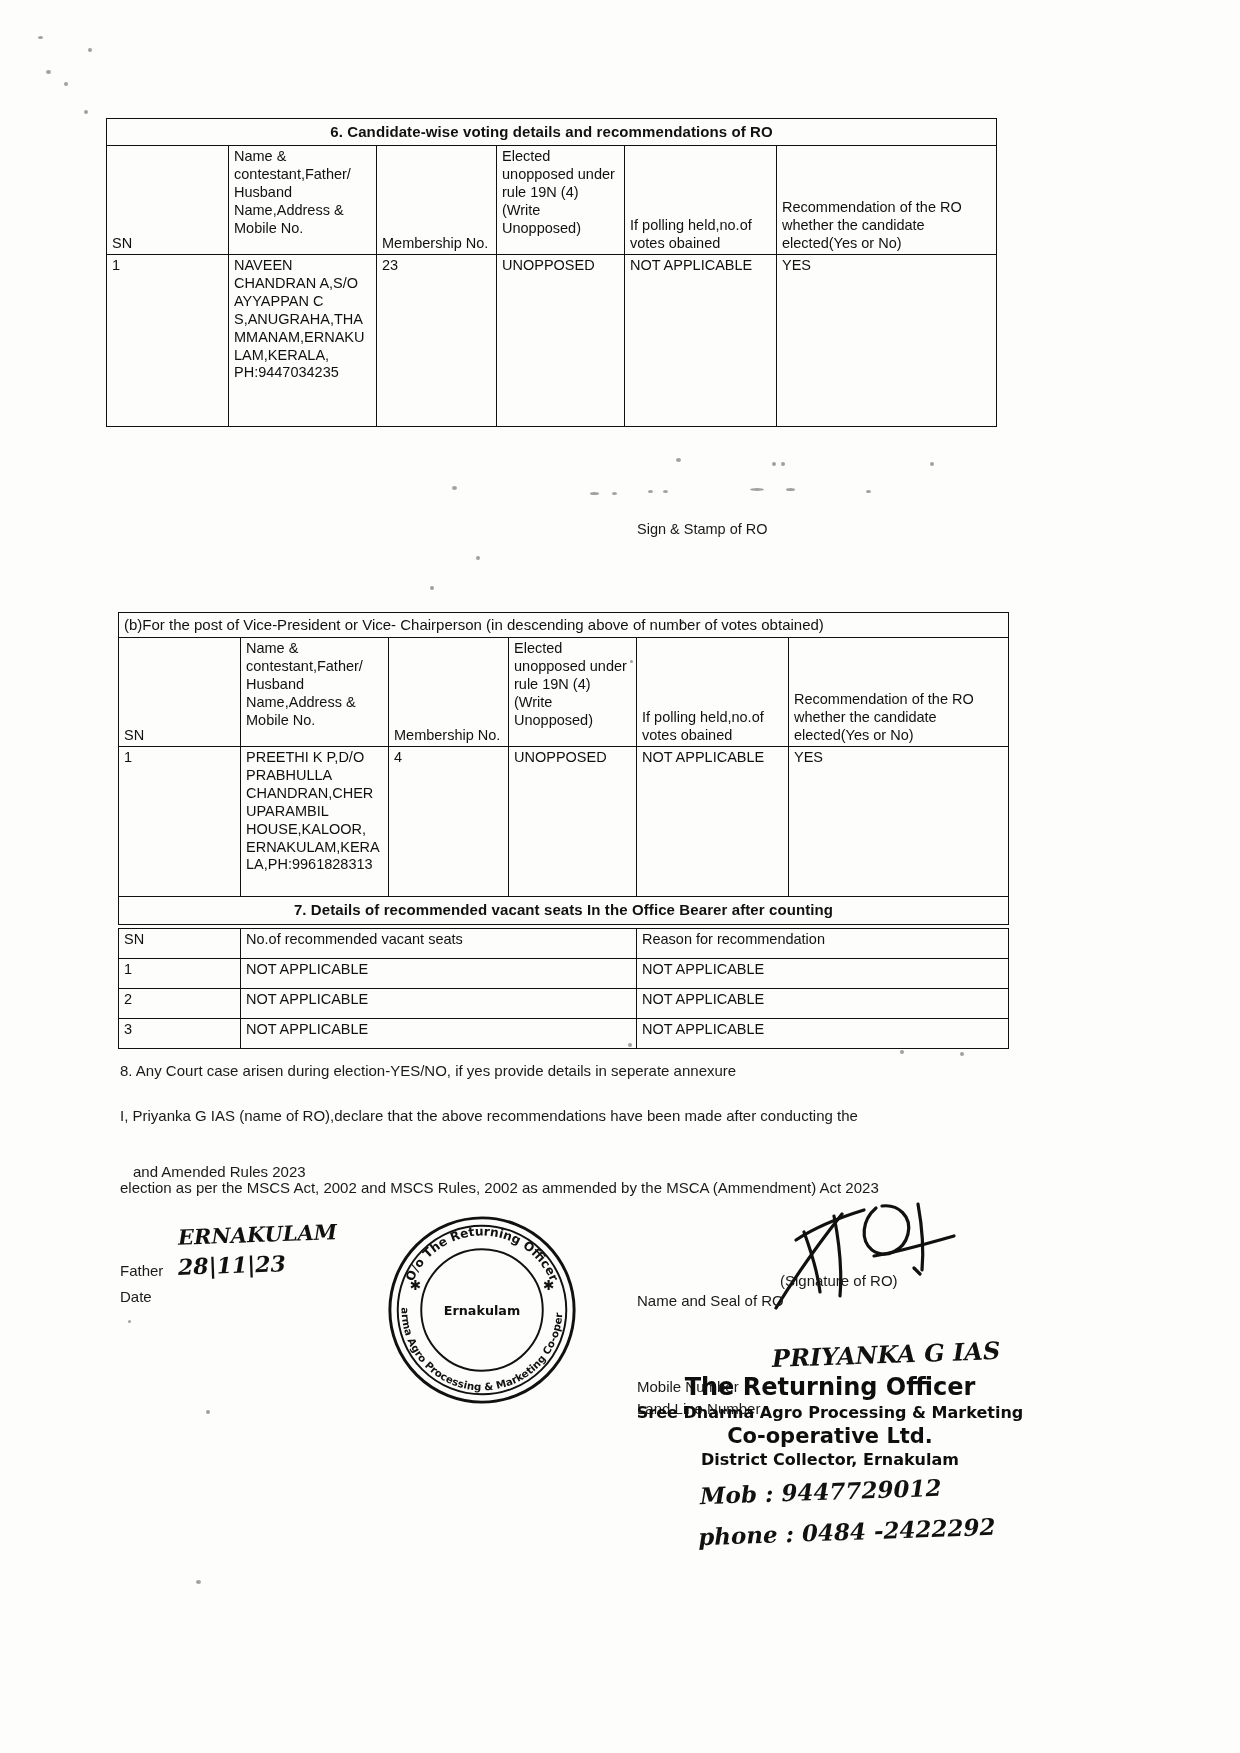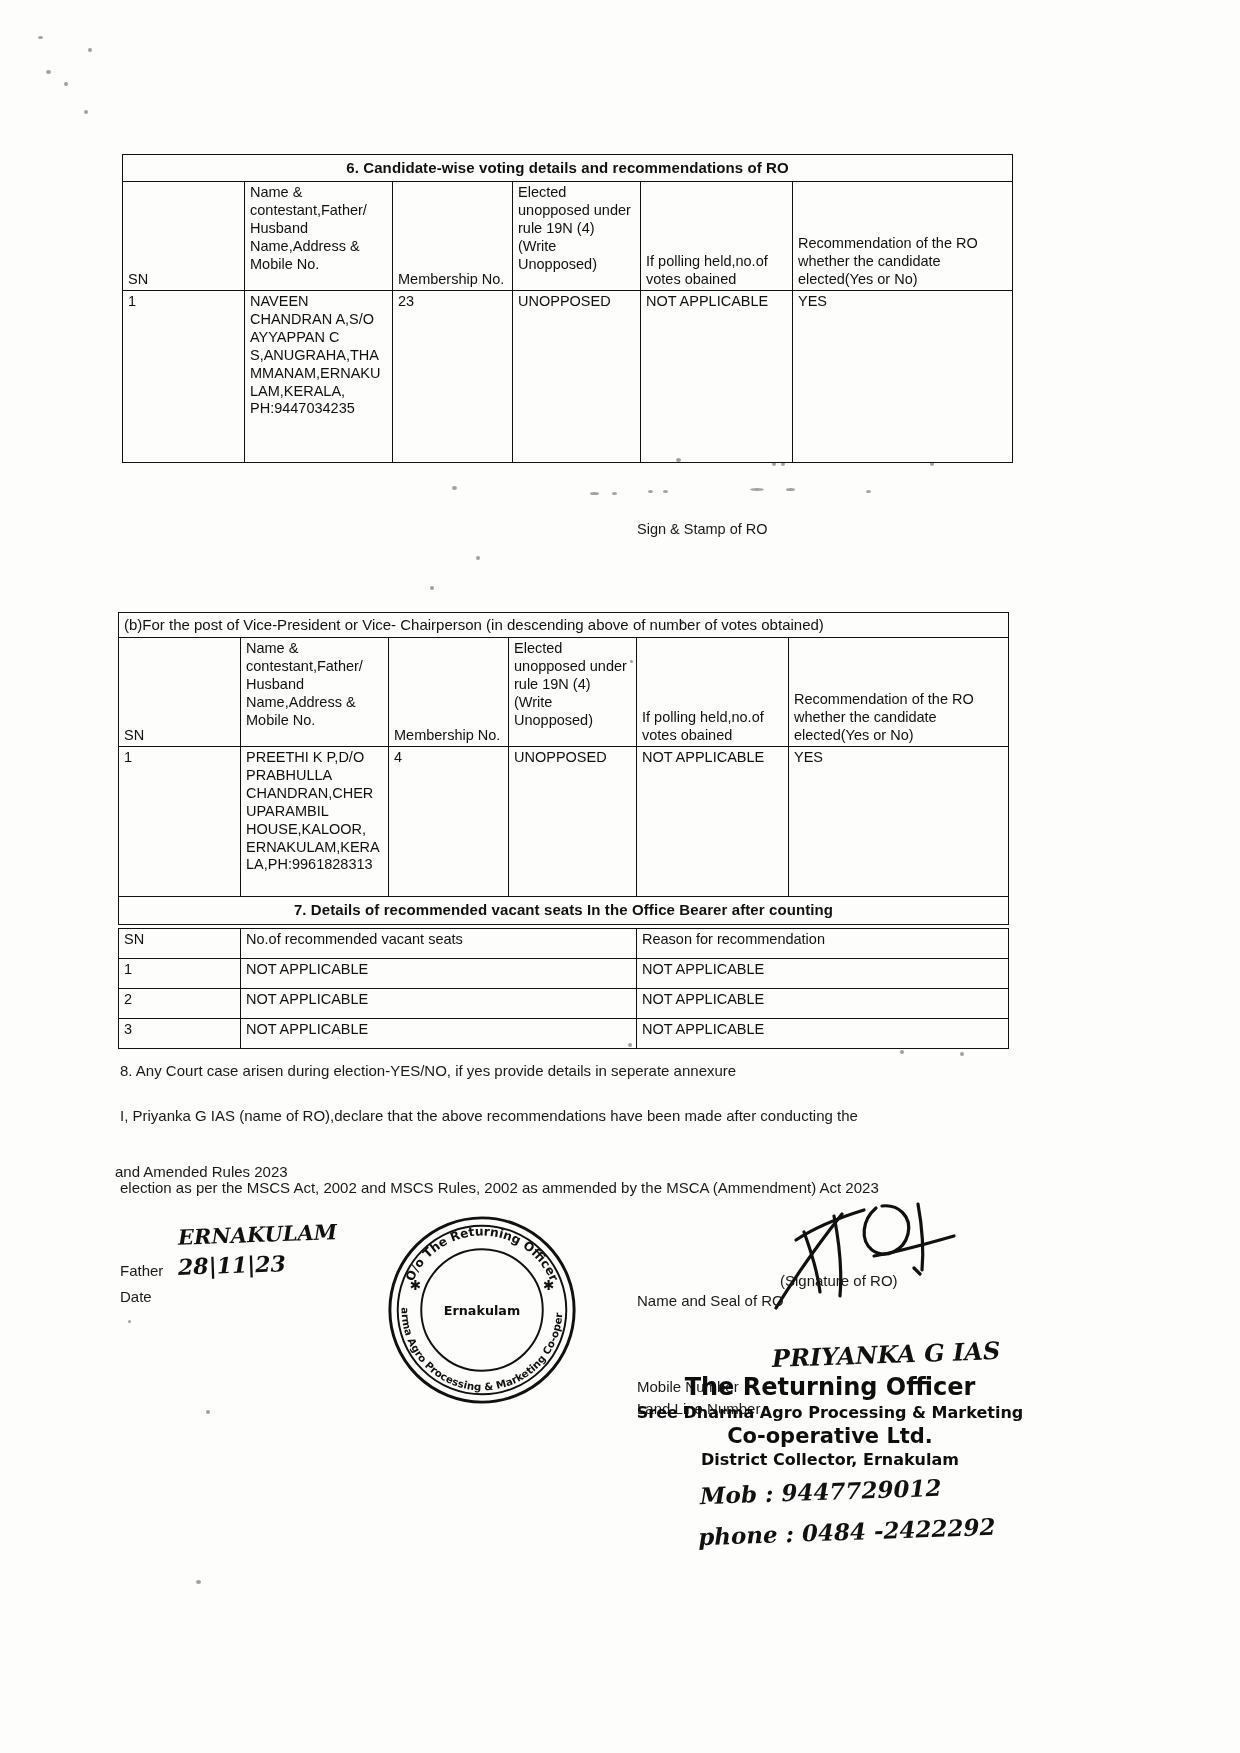--- a/index.html
+++ b/index.html
@@ -149,21 +149,21 @@
   <div class="speck" style="left:430px;top:586px;width:4px;height:4px;"></div>
   <div class="speck" style="left:680px;top:620px;width:4px;height:4px;"></div>
   <div class="speck" style="left:630px;top:660px;width:3px;height:3px;"></div>
   <div class="speck" style="left:628px;top:1043px;width:4px;height:4px;"></div>
   <div class="speck" style="left:900px;top:1050px;width:4px;height:4px;"></div>
   <div class="speck" style="left:960px;top:1052px;width:4px;height:4px;"></div>
   <div class="speck" style="left:206px;top:1410px;width:4px;height:4px;"></div>
   <div class="speck" style="left:196px;top:1580px;width:5px;height:4px;"></div>
   <div class="speck" style="left:128px;top:1320px;width:3px;height:3px;"></div>
 
-  <table class="formtable" style="left:122px; top:118px; width:890px;margin-top:36px;">
+  <table class="formtable" style="left:106px; top:118px; width:890px;">
     <colgroup>
       <col class="c-sn">
         <col class="c-name">
         <col class="c-mem">
       <col class="c-eln">
         <col class="c-poll">
         <col class="c-rec">
     </colgroup>
     <tbody>
       <tr class="title-row">
@@ -252,21 +252,21 @@
         <td>NOT APPLICABLE</td>
         <td>NOT APPLICABLE</td>
       </tr>
     </tbody>
   </table>
 
   <div class="para" style="left:120px; top:1058px;">8. Any Court case arisen during election-YES/NO, if yes provide details in seperate annexure</div>
 
   <div class="para" style="left:120px; top:1103px;">I, Priyanka G IAS (name of RO),declare that the above recommendations have been made after conducting the</div>
   <div class="para" style="left:120px; top:1131px;margin-top:44px;">election as per the MSCS Act, 2002 and MSCS Rules, 2002 as ammended by the MSCA (Ammendment)  Act 2023</div>
-  <div class="para" style="left:115px; top:1159px;">and Amended Rules 2023</div>
+  <div class="para" style="left:133px; top:1159px;">and Amended Rules 2023</div>
 
   <div class="lbl" style="left:120px; top:1262px; font-size:15px;">Father</div>
   <div class="lbl" style="left:120px; top:1288px; font-size:15px;">Date</div>
 
   <div class="hand" style="left:178px; top:1222px; font-size:21px; transform:rotate(-2deg);">ERNAKULAM</div>
   <div class="hand" style="left:178px; top:1252px; font-size:22px; transform:rotate(-2deg);">28|11|23</div>
 
   <svg class="seal" viewBox="0 0 200 200" style="left:384px; top:1212px;">
     <defs>
       <path id="sealTop" d="M 100,100 m -76,0 a 76,76 0 0 1 152,0" fill="none"></path>

